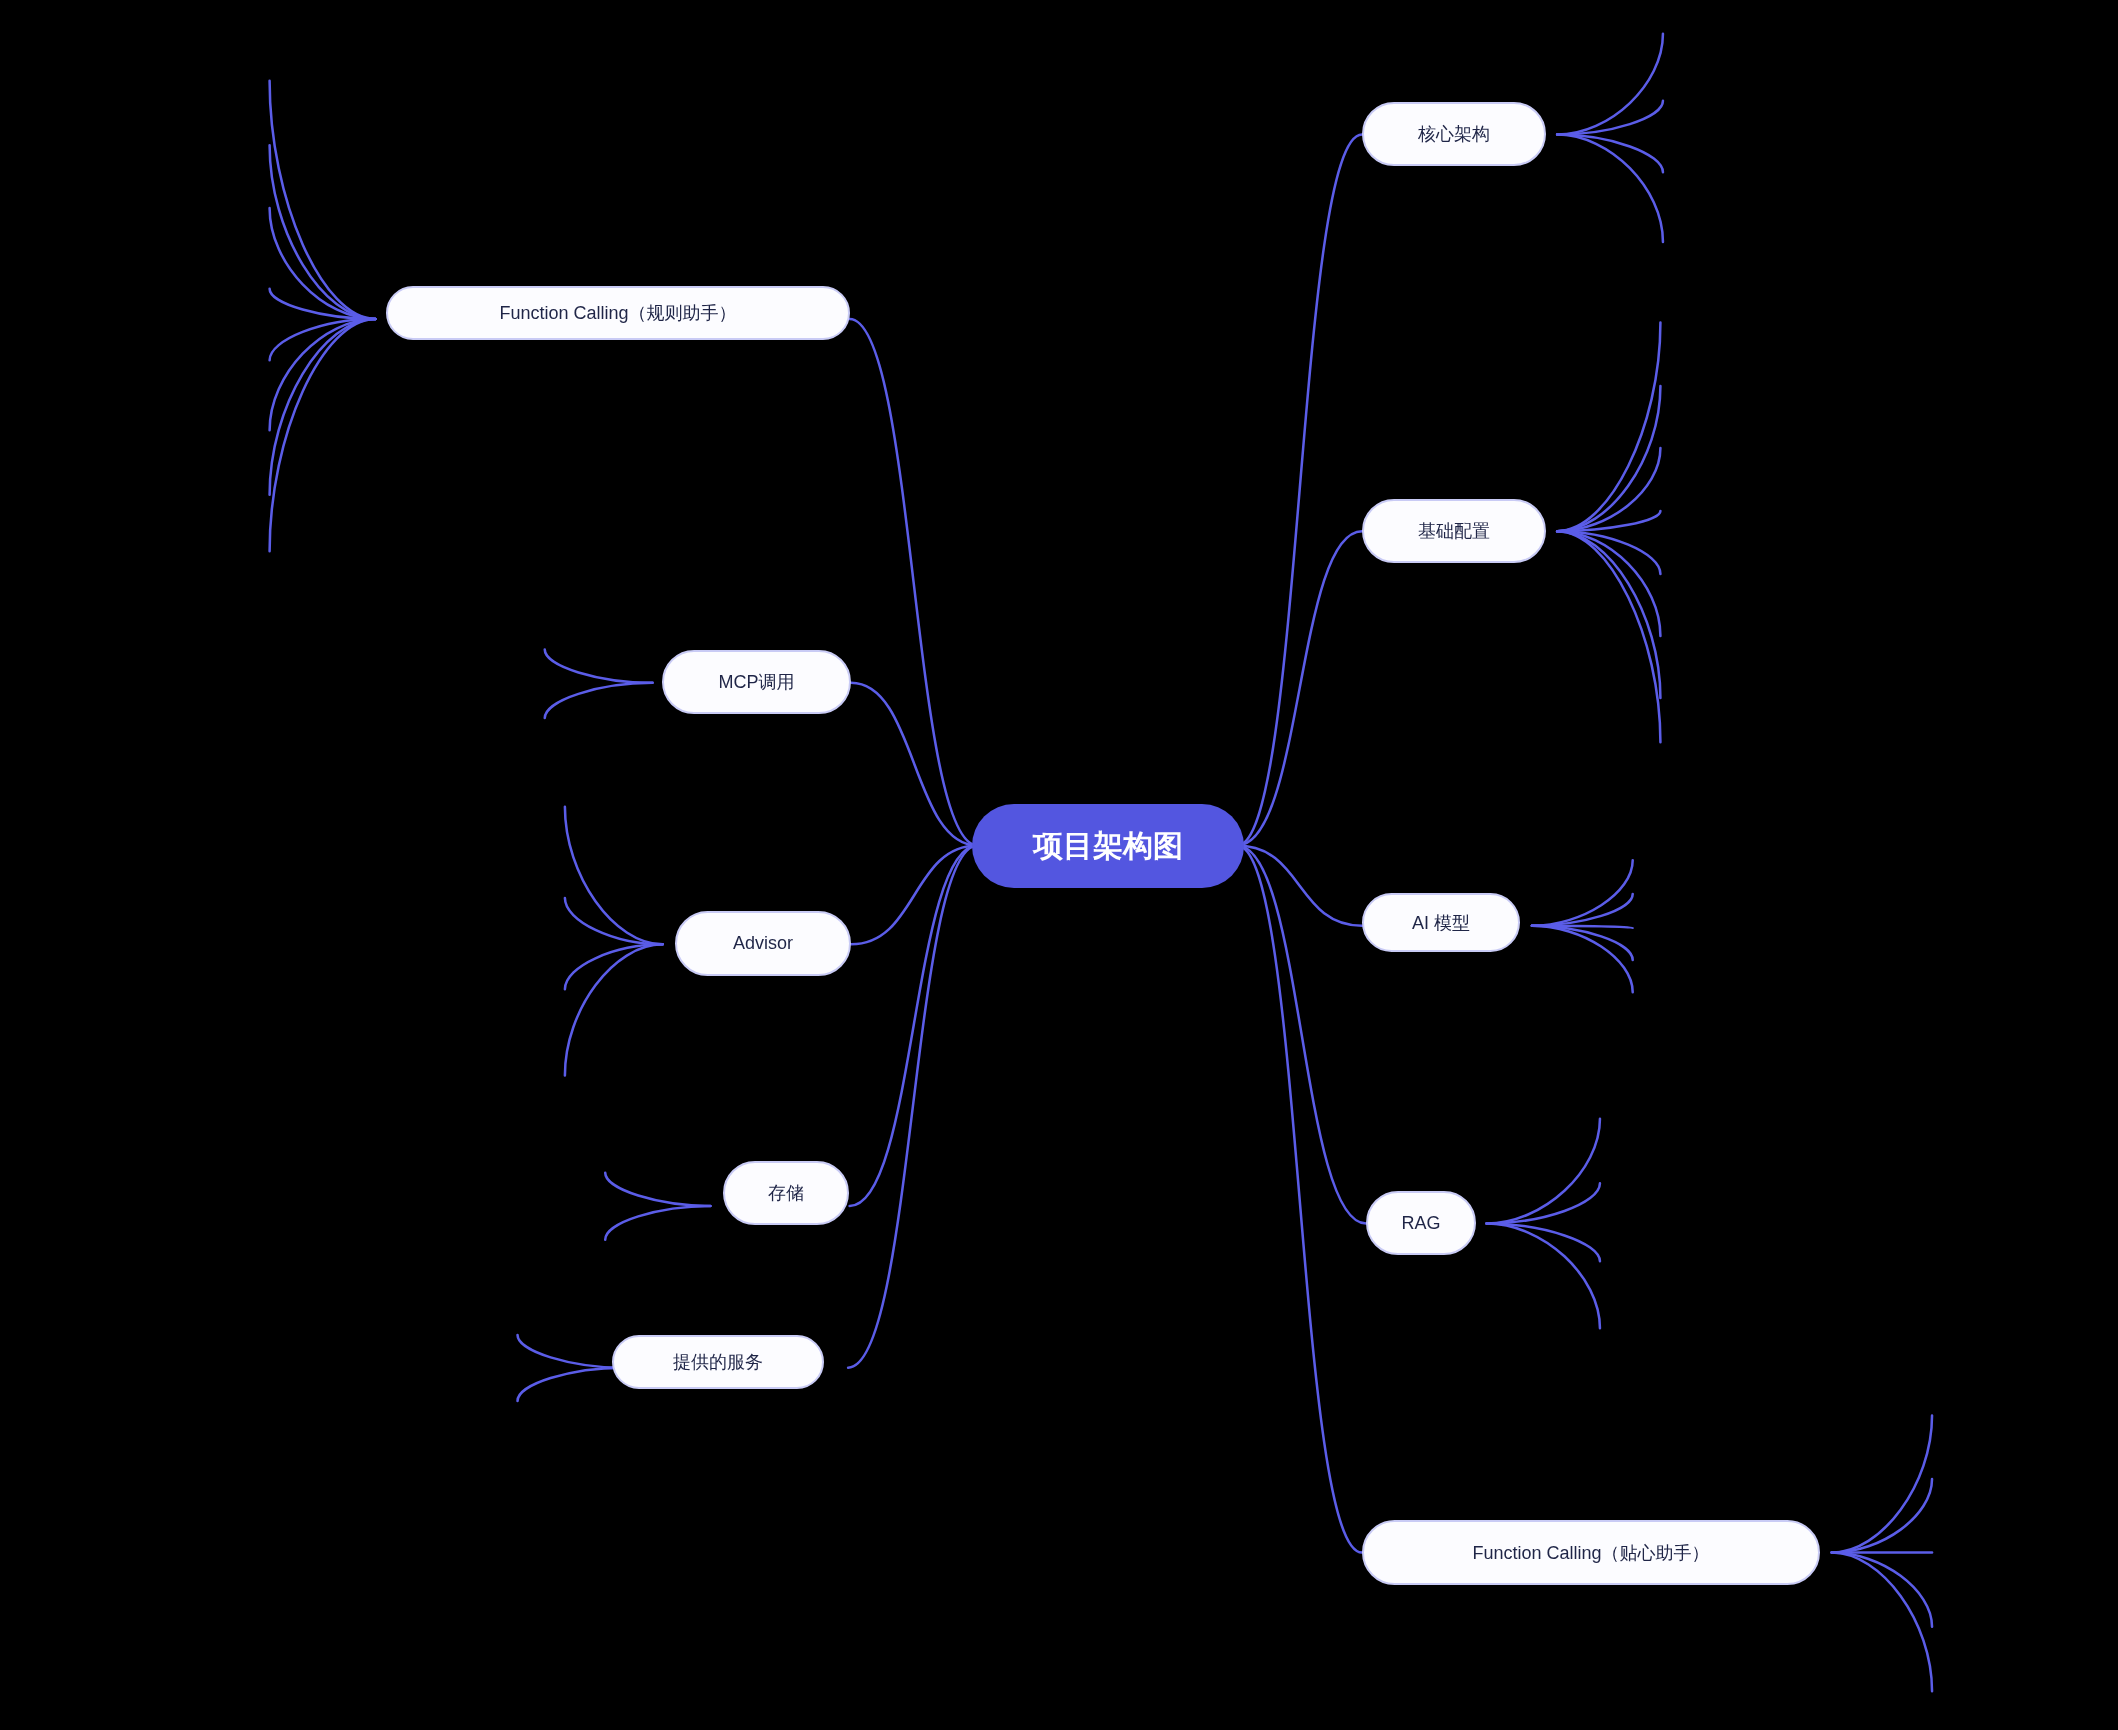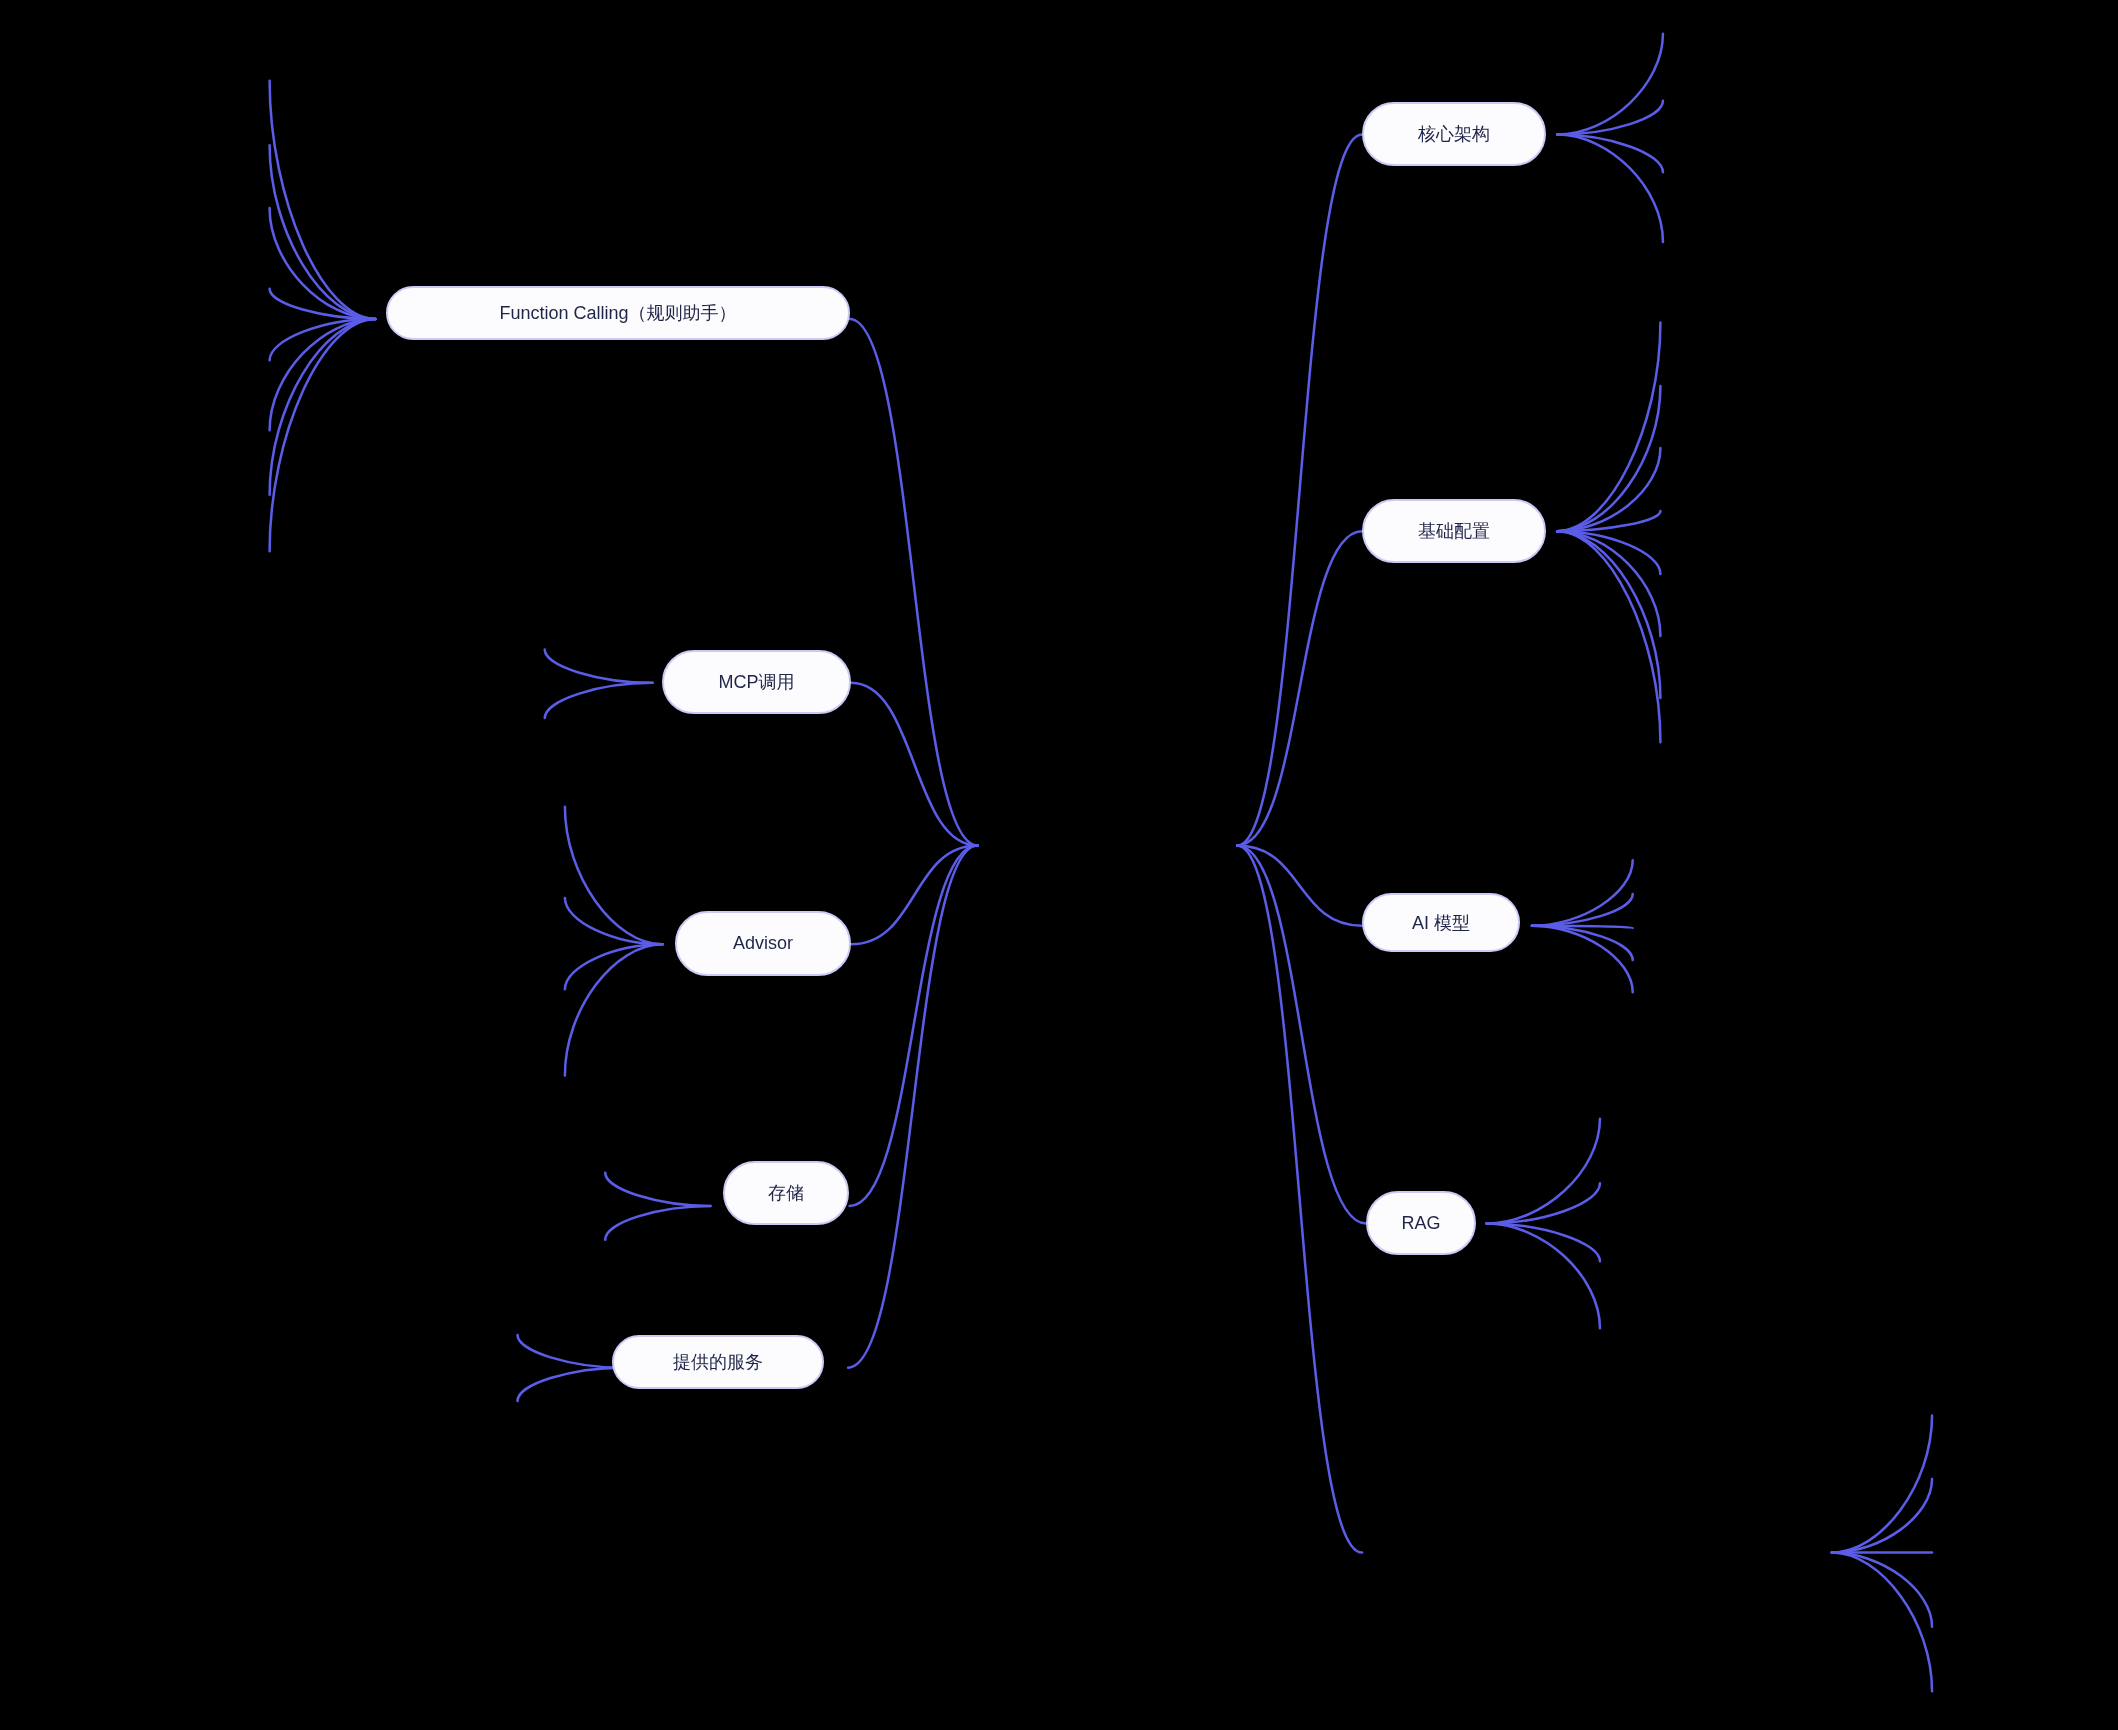--- a/index.html
+++ b/index.html
@@ -150,20 +150,23 @@
 
     <g>
       <path d="M 3635 3081 C 3734 3081, 3834 2945, 3834 2809"></path>
       <path d="M 3635 3081 C 3734 3081, 3834 3008, 3834 2935"></path>
       <path d="M 3635 3081 C 3734 3081, 3834 3081, 3834 3081"></path>
       <path d="M 3635 3081 C 3734 3081, 3834 3155, 3834 3228"></path>
       <path d="M 3635 3081 C 3734 3081, 3834 3219, 3834 3356"></path>
     </g>
   </svg>
 
+  <div class="node root" style="left:972px; top:804px; width:272px; height:84px;">
+    <span>项目架构图</span>
+  </div>
 
   <div class="node" style="left:386px; top:286px; width:464px; height:54px;">
     <span>Function Calling（规则助手）</span>
   </div>
 
   <div class="node" style="left:662px; top:650px; width:189px; height:64px;">
     <span>MCP调用</span>
   </div>
 
   <div class="node" style="left:675px; top:911px; width:176px; height:65px;">
@@ -187,15 +190,18 @@
   </div>
 
   <div class="node" style="left:1362px; top:893px; width:158px; height:59px;">
     <span>AI 模型</span>
   </div>
 
   <div class="node" style="left:1366px; top:1191px; width:110px; height:64px;">
     <span>RAG</span>
   </div>
 
+  <div class="node" style="left:1362px; top:1520px; width:458px; height:65px;">
+    <span>Function Calling（贴心助手）</span>
+  </div>
 
 </div>
 
 
 </body></html>

